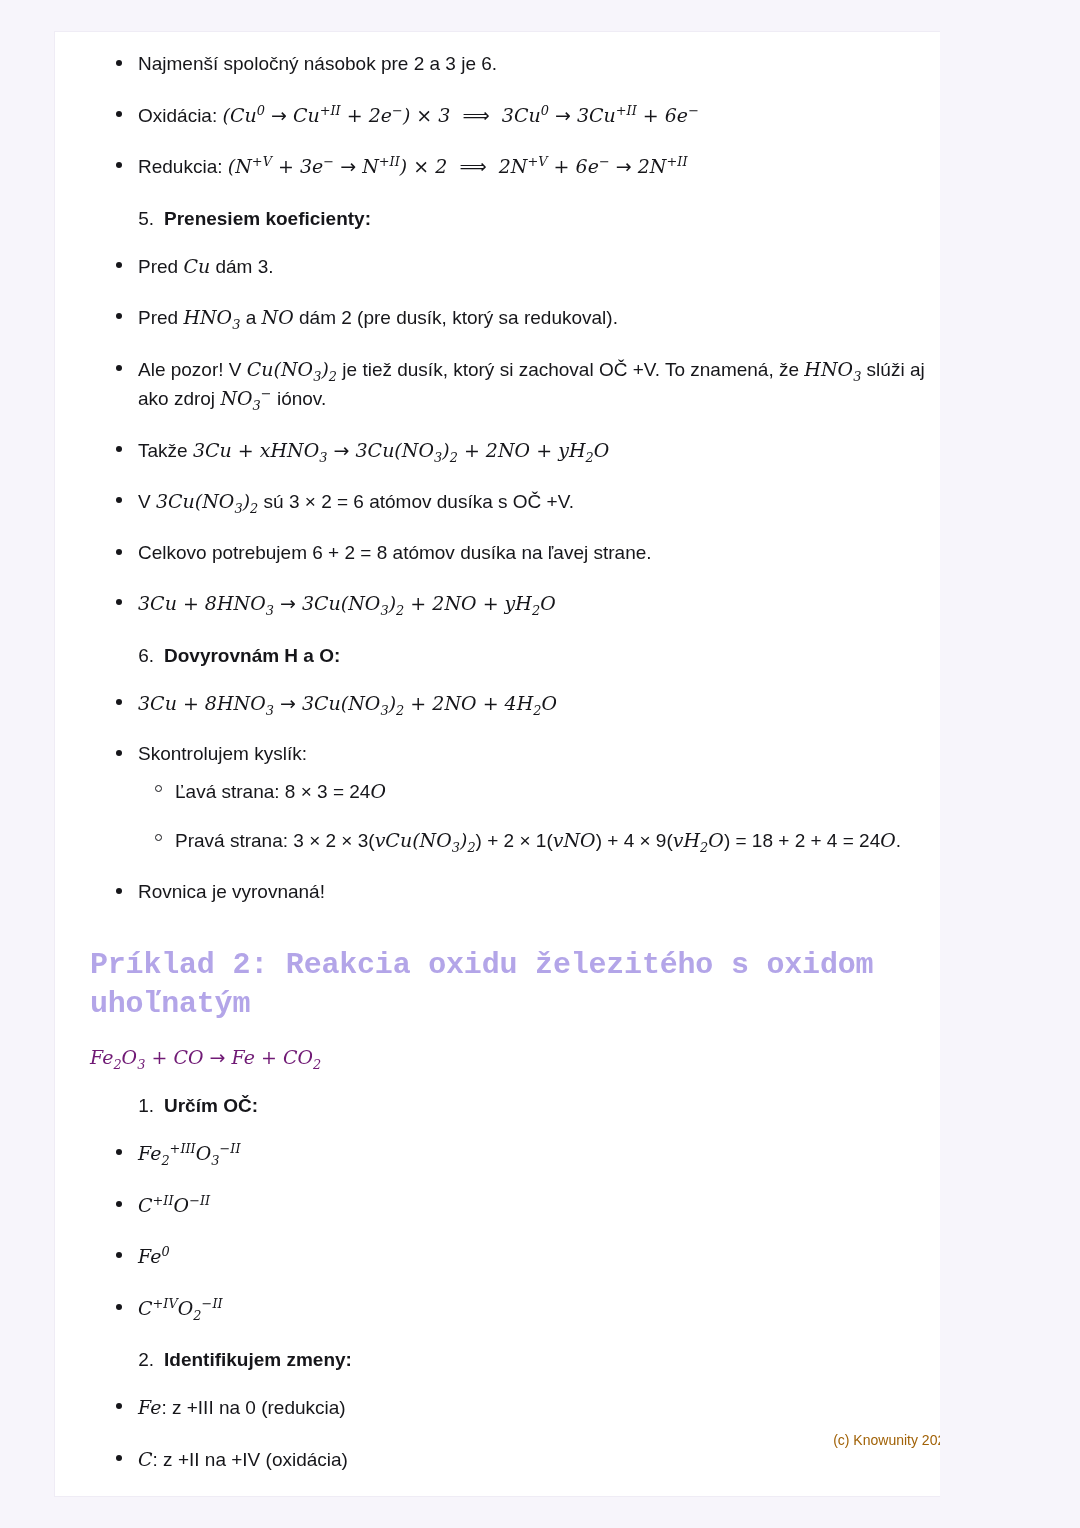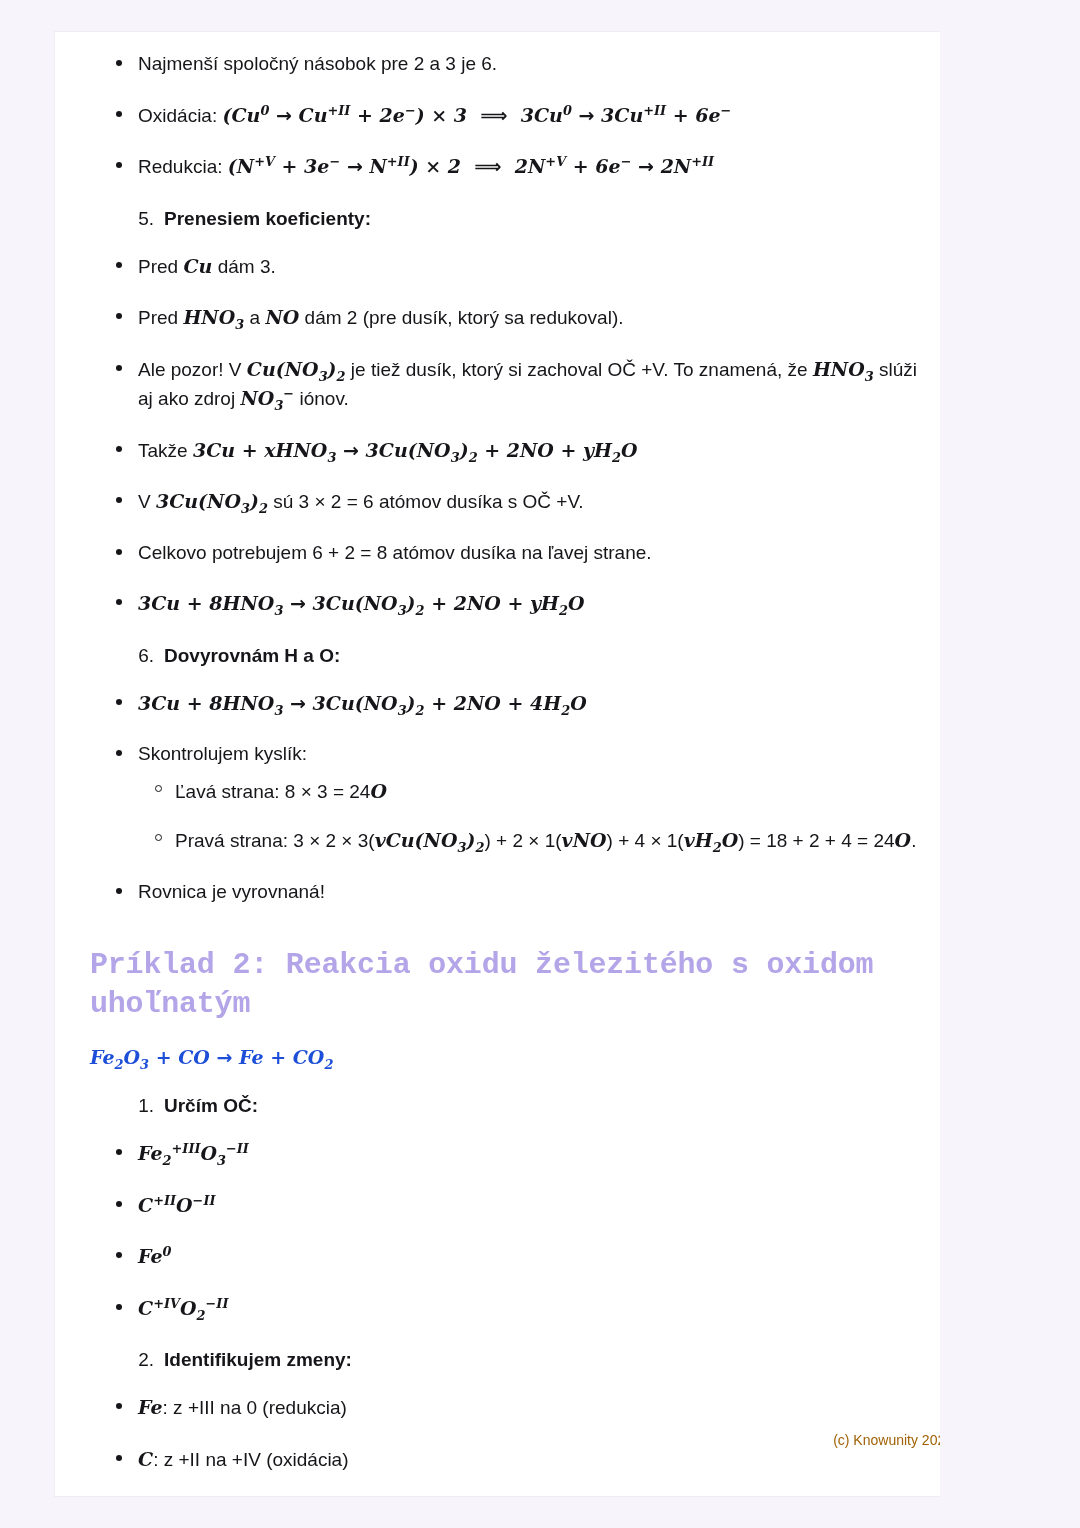--- a/index.html
+++ b/index.html
@@ -37,21 +37,20 @@
   }
   .content {
     position: absolute;
     left: 35px;
     top: 18px;
     width: 845px;
   }
   .math {
     font-family: "DejaVu Serif", "Liberation Serif", serif;
     font-style: italic;
-    font-weight: bold;
   }
   .mathup {
     font-family: Liberation Sans, sans-serif;
     font-style: normal;
     margin-top: 45px;
   }
   .txt {
     font-family: "Liberation Sans", sans-serif;
     font-size: 19px;
     color: #16161a;
@@ -125,21 +124,21 @@
     font-size: 30px;
     line-height: 1.3;
     font-weight: bold;
     color: #b3a5e8;
     letter-spacing: -0.2px;
     font-family: Liberation Mono, monospace;
   }
   .equation-line {
     margin: 22px 0 0 0;
     font-size: 19px;
-    color: #1d4ed8;
+    color: #701a75;
   }
   .watermark {
     position: absolute;
     right: 72px;
     bottom: 48px;
     font-size: 14px;
     color: #a16207;
     font-family: "Liberation Sans", sans-serif;
   }
   sup, sub {
@@ -207,21 +206,21 @@
         <li>
           <span class="math">3Cu + 8HNO<sub>3</sub> <span class="arrow">→</span> 3Cu(NO<sub>3</sub>)<sub>2</sub> + 2NO + 4H<sub>2</sub>O</span>
         </li>
         <li>
           <span class="txt">Skontrolujem kyslík:</span>
           <ul class="subbullets">
             <li>
               <span class="txt">Ľavá strana: <span class="mathup">8 × 3 = 24</span><span class="math">O</span></span>
             </li>
             <li>
-              <span class="txt">Pravá strana: <span class="mathup">3 × 2 × 3(</span><span class="math">vCu(NO<sub>3</sub>)<sub>2</sub></span><span class="mathup">) + 2 × 1(</span><span class="math">vNO</span><span class="mathup">) + 4 × 1(</span><span class="math">vH<sub>2</sub>O</span><span class="mathup">) = 18 + 2 + 4 = 24</span><span class="math">O</span>.</span>
+              <span class="txt">Pravá strana: <span class="mathup">3 × 2 × 3(</span><span class="math">vCu(NO<sub>3</sub>)<sub>2</sub></span><span class="mathup">) + 2 × 1(</span><span class="math">vNO</span><span class="mathup">) + 4 × 9(</span><span class="math">vH<sub>2</sub>O</span><span class="mathup">) = 18 + 2 + 4 = 24</span><span class="math">O</span>.</span>
             </li>
           </ul>
         </li>
         <li>
           <span class="txt">Rovnica je vyrovnaná!</span>
         </li>
       </ul>
 
       <h2 class="section-title">Príklad 2: Reakcia oxidu železitého s oxidom uhoľnatým</h2>
 

